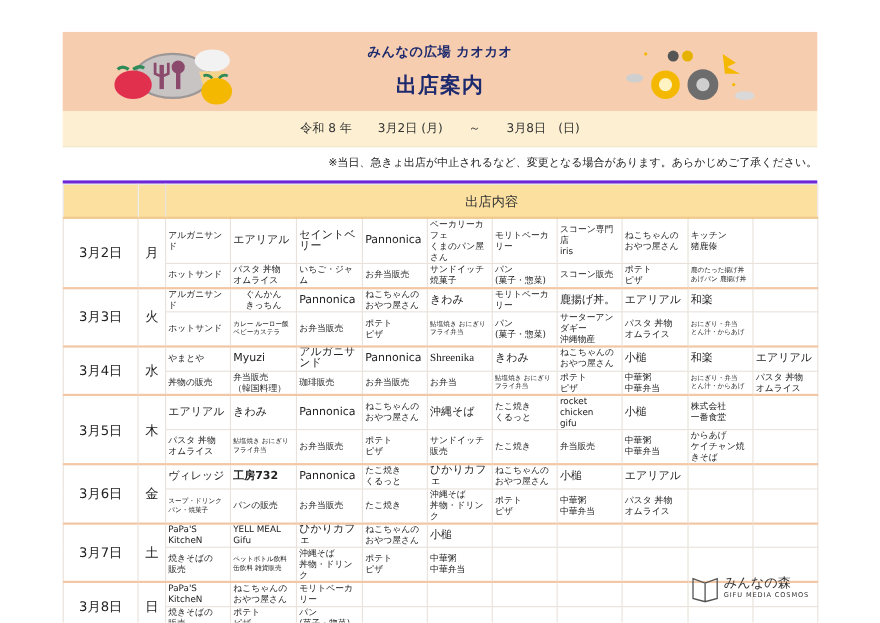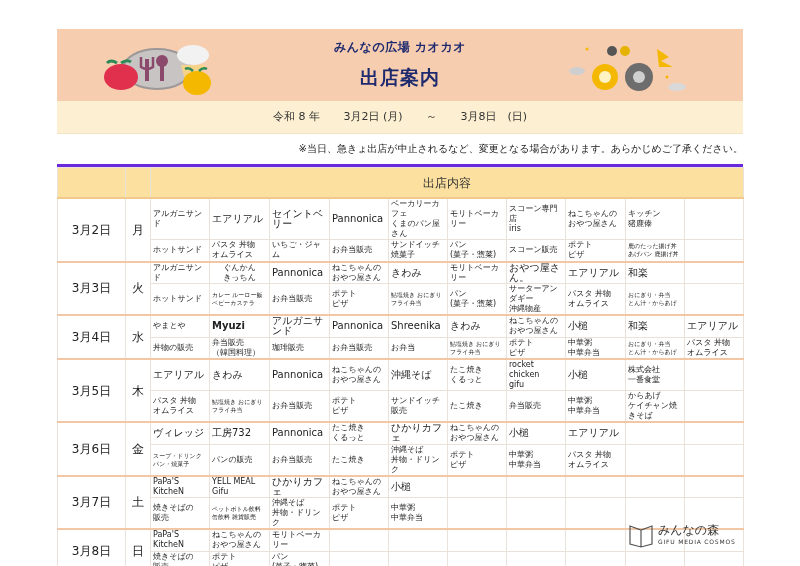--- a/index.html
+++ b/index.html
@@ -131,21 +131,21 @@
           <td rowspan="2" class="date">3月3日</td>
           <td rowspan="2" class="wd">火</td>
           <td style="white-space: pre-line;">アルガニサンド</td>
           <td style="white-space: pre-line; text-align: center;">ぐんかん
 きっちん</td>
           <td class="big" style="white-space: pre-line;">Pannonica</td>
           <td style="white-space: pre-line;">ねこちゃんの
 おやつ屋さん</td>
           <td class="big" style="white-space: pre-line;">きわみ</td>
           <td style="white-space: pre-line;">モリトベーカリー</td>
-          <td class="big" style="white-space: pre-line;">おやつ屋さん。</td>
+          <td class="big" style="white-space: pre-line;">鹿揚げ丼。</td>
           <td class="big" style="white-space: pre-line;">エアリアル</td>
           <td class="big" style="white-space: pre-line;">和楽</td>
           <td style="white-space: pre-line;"></td>
         </tr>
         <tr class="r">
           <td style="white-space: pre-line;">ホットサンド</td>
           <td class="tiny" style="white-space: pre-line;">カレー ルーロー飯
 ベビーカステラ</td>
           <td style="white-space: pre-line;">お弁当販売</td>
           <td style="white-space: pre-line;">ポテト
@@ -159,24 +159,24 @@
           <td style="white-space: pre-line;">パスタ 丼物
 オムライス</td>
           <td class="tiny" style="white-space: pre-line;">おにぎり・弁当
 とん汁・からあげ</td>
           <td style="white-space: pre-line;"></td>
         </tr>
         <tr class="r day-top">
           <td rowspan="2" class="date">3月4日</td>
           <td rowspan="2" class="wd">水</td>
           <td style="white-space: pre-line;">やまとや</td>
-          <td class="big" style="white-space: pre-line; font-weight: bold;">Myuzi</td>
+          <td class="big" style="white-space: pre-line;">Myuzi</td>
           <td class="big" style="white-space: pre-line;">アルガニサンド</td>
           <td class="big" style="white-space: pre-line;">Pannonica</td>
-          <td class="big" style="white-space: pre-line;">Shreenika</td>
+          <td class="big" style="white-space: pre-line; font-family: Liberation Serif, serif;">Shreenika</td>
           <td class="big" style="white-space: pre-line;">きわみ</td>
           <td style="white-space: pre-line;">ねこちゃんの
 おやつ屋さん</td>
           <td class="big" style="white-space: pre-line;">小槌</td>
           <td class="big" style="white-space: pre-line;">和楽</td>
           <td class="big" style="white-space: pre-line;">エアリアル</td>
         </tr>
         <tr class="r">
           <td style="white-space: pre-line;">丼物の販売</td>
           <td style="white-space: pre-line;">弁当販売
@@ -228,21 +228,21 @@
           <td style="white-space: pre-line;">中華粥
 中華弁当</td>
           <td style="white-space: pre-line;">からあげ
 ケイチャン焼きそば</td>
           <td style="white-space: pre-line;"></td>
         </tr>
         <tr class="r day-top">
           <td rowspan="2" class="date">3月6日</td>
           <td rowspan="2" class="wd">金</td>
           <td class="big" style="white-space: pre-line;">ヴィレッジ</td>
-          <td class="big" style="white-space: pre-line;">工房732</td>
+          <td class="big" style="white-space: pre-line; font-weight: bold;">工房732</td>
           <td class="big" style="white-space: pre-line;">Pannonica</td>
           <td style="white-space: pre-line;">たこ焼き
 くるっと</td>
           <td class="big" style="white-space: pre-line;">ひかりカフェ</td>
           <td style="white-space: pre-line;">ねこちゃんの
 おやつ屋さん</td>
           <td class="big" style="white-space: pre-line;">小槌</td>
           <td class="big" style="white-space: pre-line;">エアリアル</td>
           <td style="white-space: pre-line;"></td>
           <td style="white-space: pre-line;"></td>

